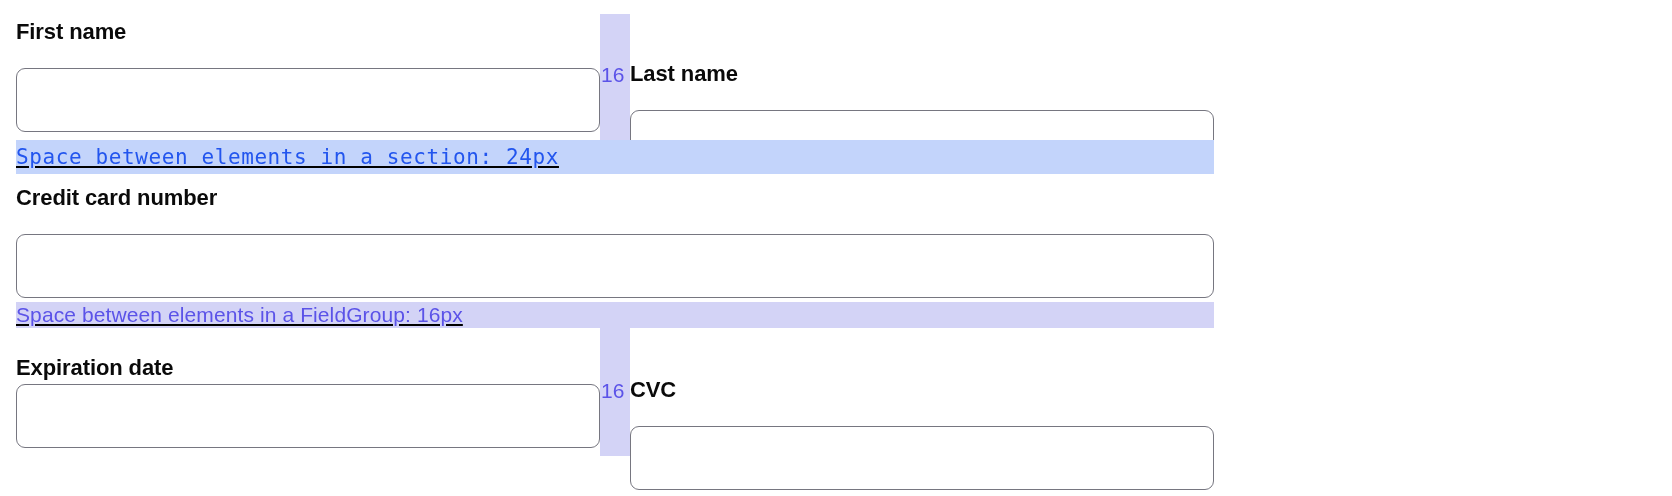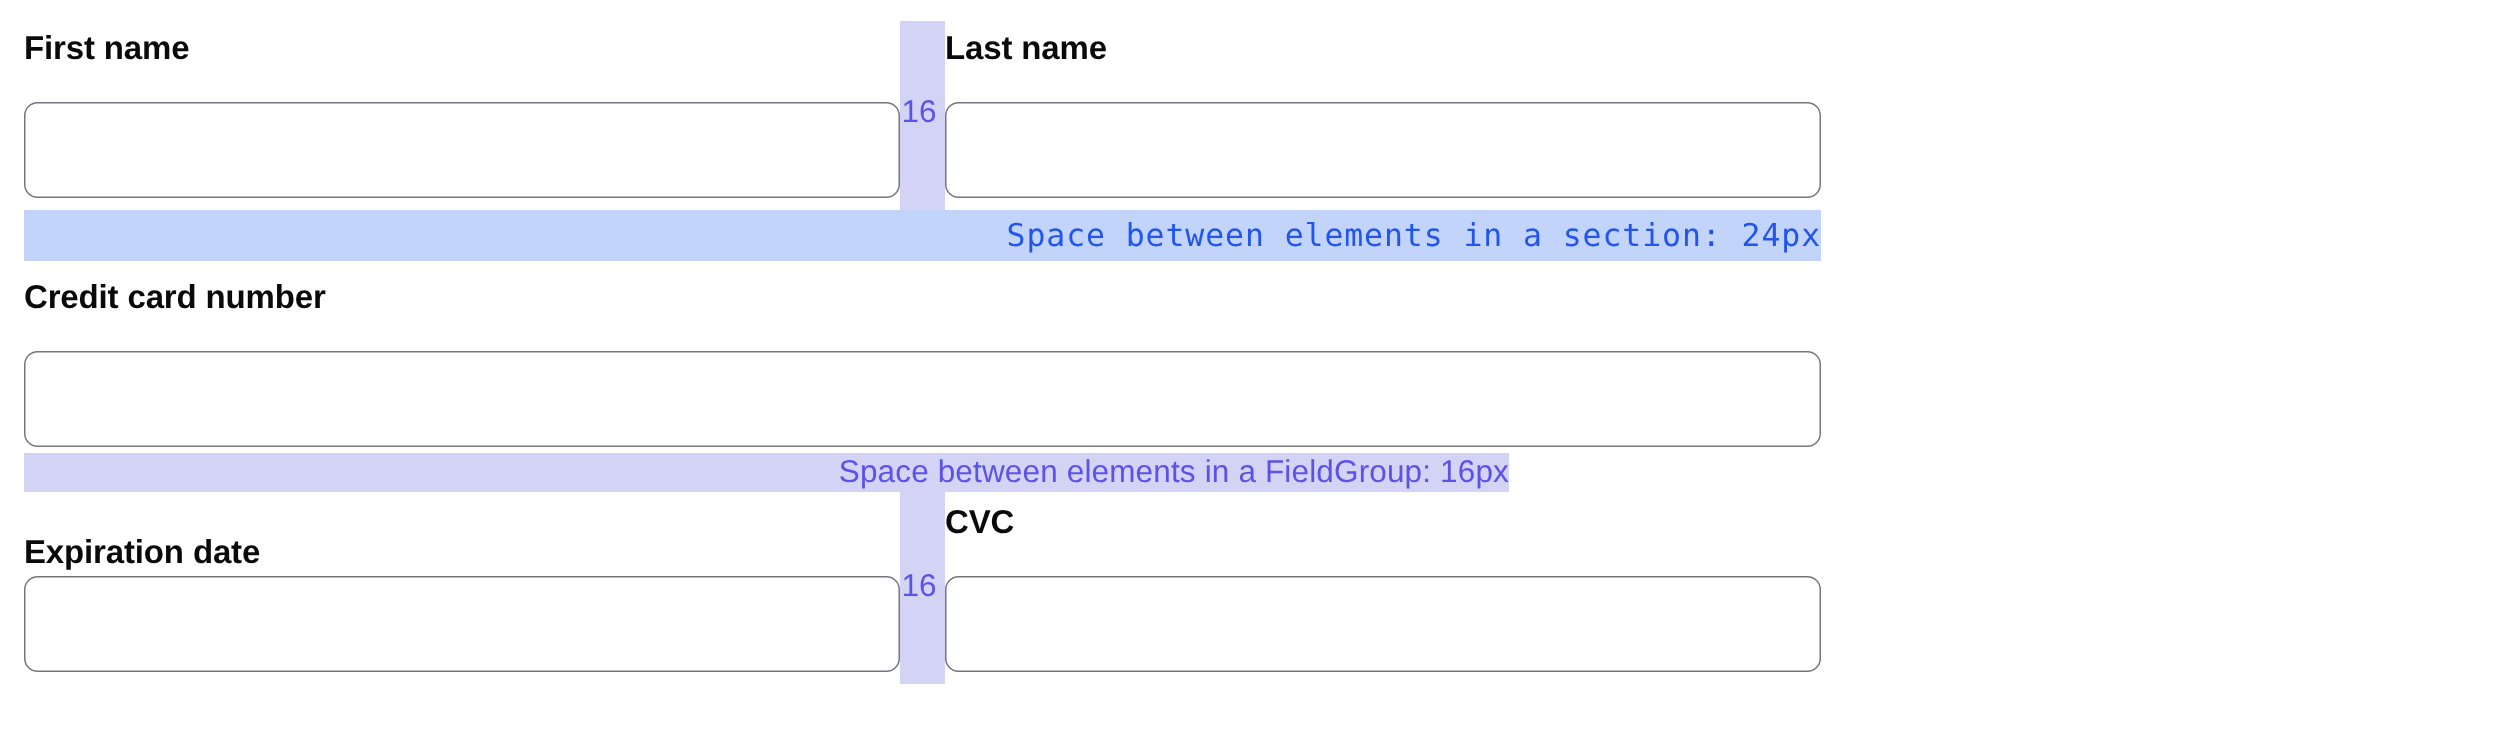--- a/index.html
+++ b/index.html
@@ -47,21 +47,22 @@
     color: #111111;
     padding: 0 12px;
     outline: none;
   }
 
   
   .band {
     position: absolute;
     display: flex;
     align-items: center;
-    justify-content: flex-end;
+    justify-content: flex-start;
+    text-decoration: underline;
   }
   .band-label {
     white-space: nowrap;
   }
 
   .band-section {
     background: #c3d4fb;
   }
   .band-section .band-label {
     font-family: "DejaVu Sans Mono", "Liberation Mono", monospace;
@@ -97,20 +98,21 @@
   
   .col-left {
     position: absolute;
     left: 16px;
     width: 584px;
   }
   .col-right {
     position: absolute;
     left: 630px;
     width: 584px;
+    margin-top: 42px;
   }
   .col-full {
     position: absolute;
     left: 16px;
     width: 1198px;
   }
 </style>
 </head>
 <body>
 
@@ -137,21 +139,21 @@
     <span class="band-label">Space between elements in a section: 24px</span>
   </div>
 
   <div class="col-full" style="top:184px;">
     <div class="field-label">Credit card number</div>
   </div>
   <div class="col-full" style="top:234px;">
     <input class="text-input" type="text" placeholder="" style="">
   </div>
 
-  <div class="band band-fieldgroup" style="left:16px; top:302px; width:990px; height:26px;">
+  <div class="band band-fieldgroup" style="left:16px; top:302px; width:1198px; height:26px;">
     <span class="band-label">Space between elements in a FieldGroup: 16px</span>
   </div>
 
   <div class="col-left" style="top:334px;margin-top:20px;">
     <div class="field-label">Expiration date</div>
   </div>
   <div class="col-left" style="top:384px;">
     <input class="text-input" type="text" placeholder="" style="">
   </div>
 

